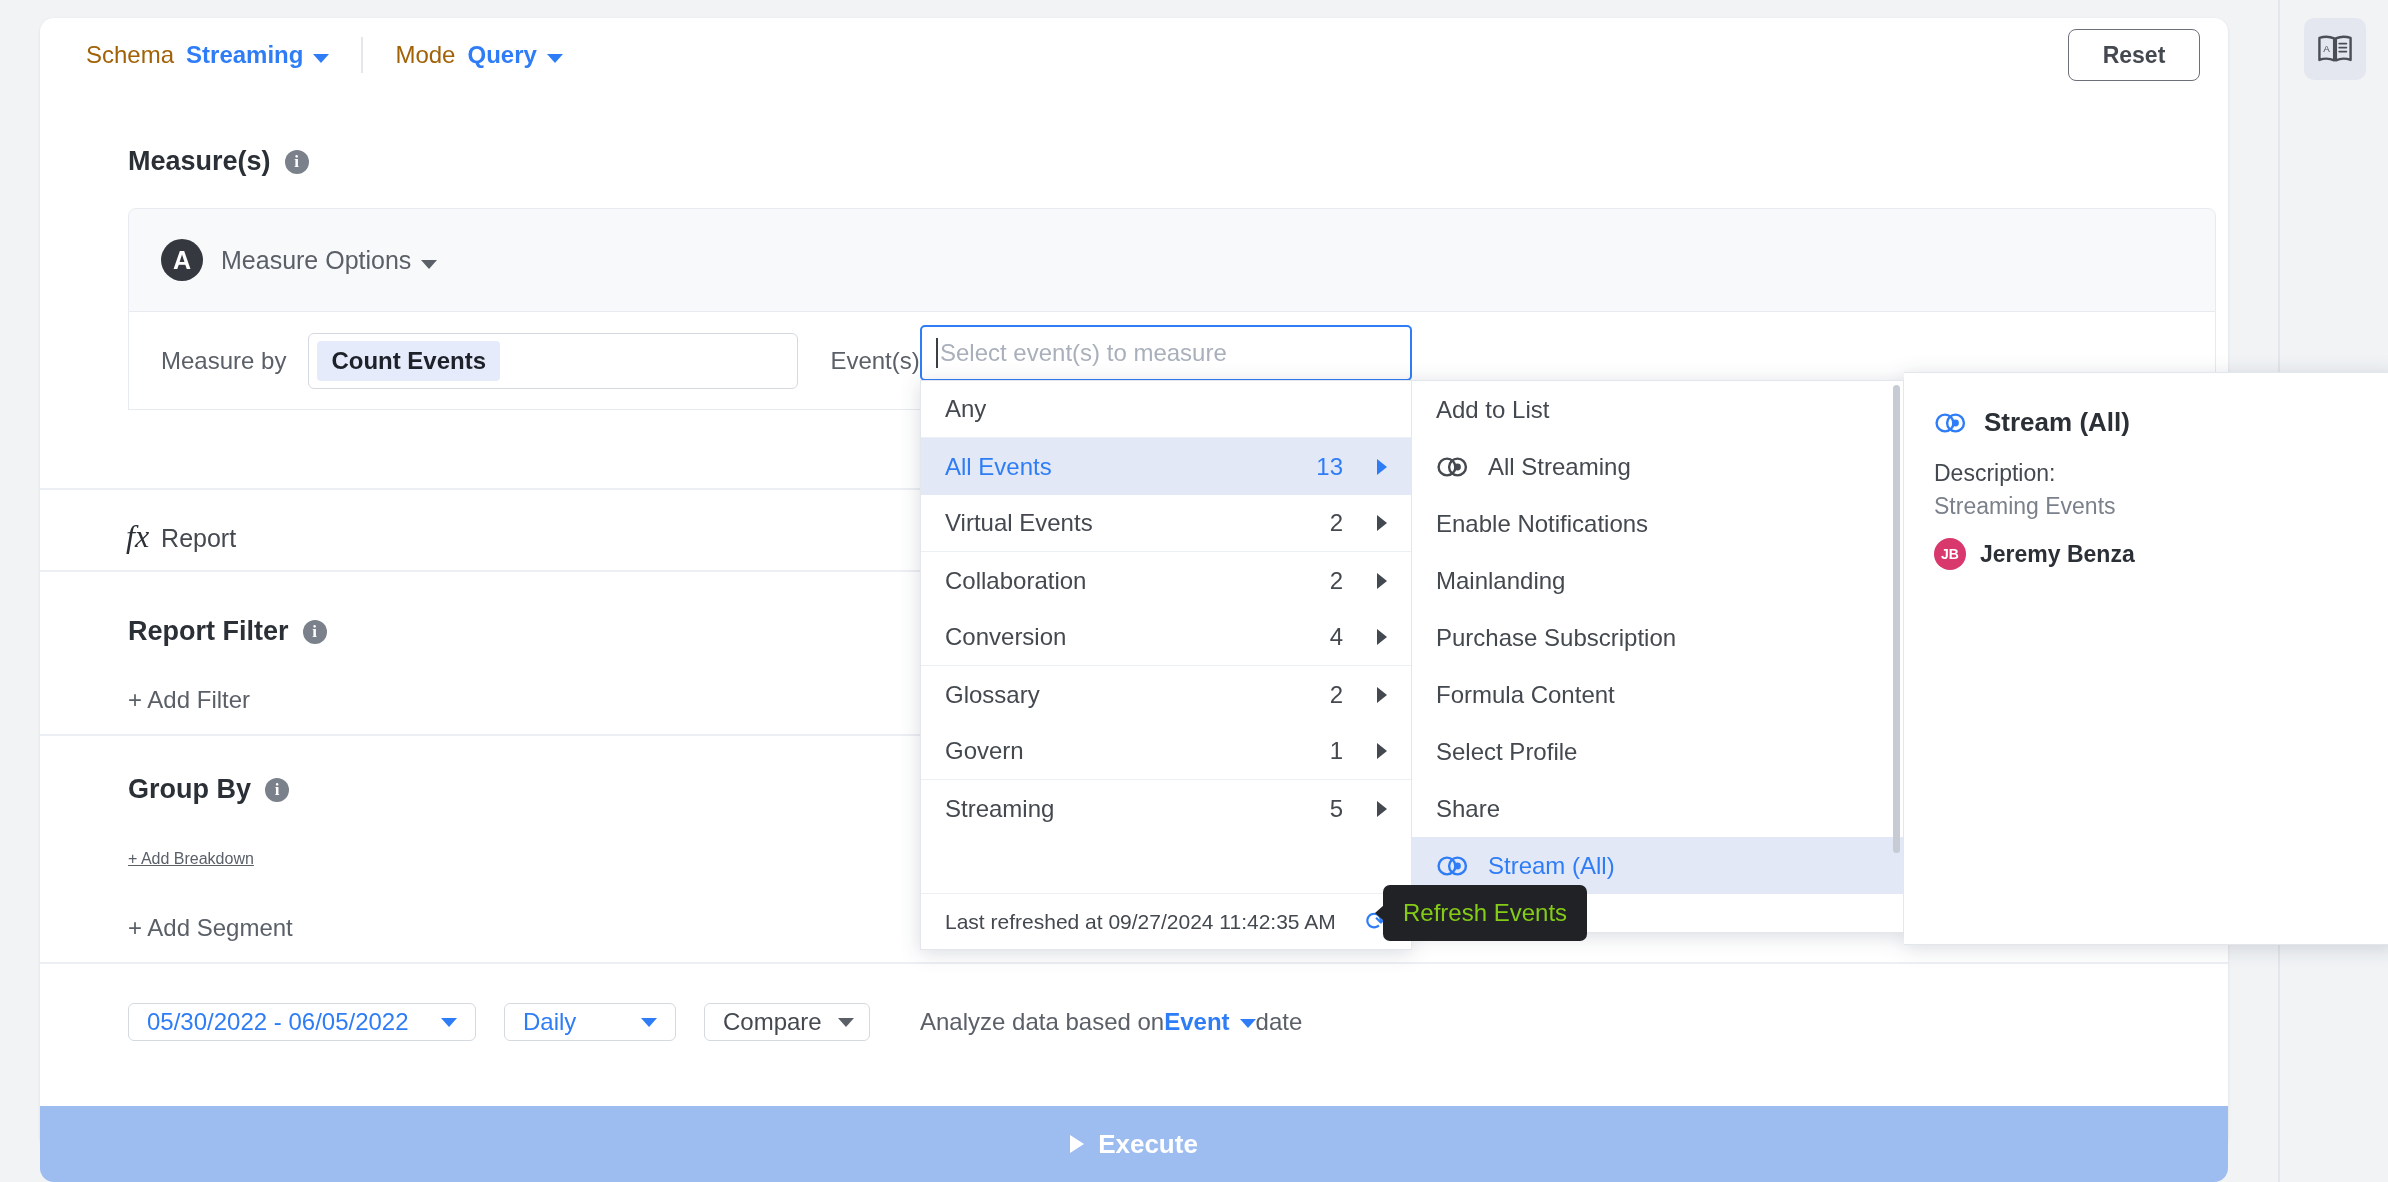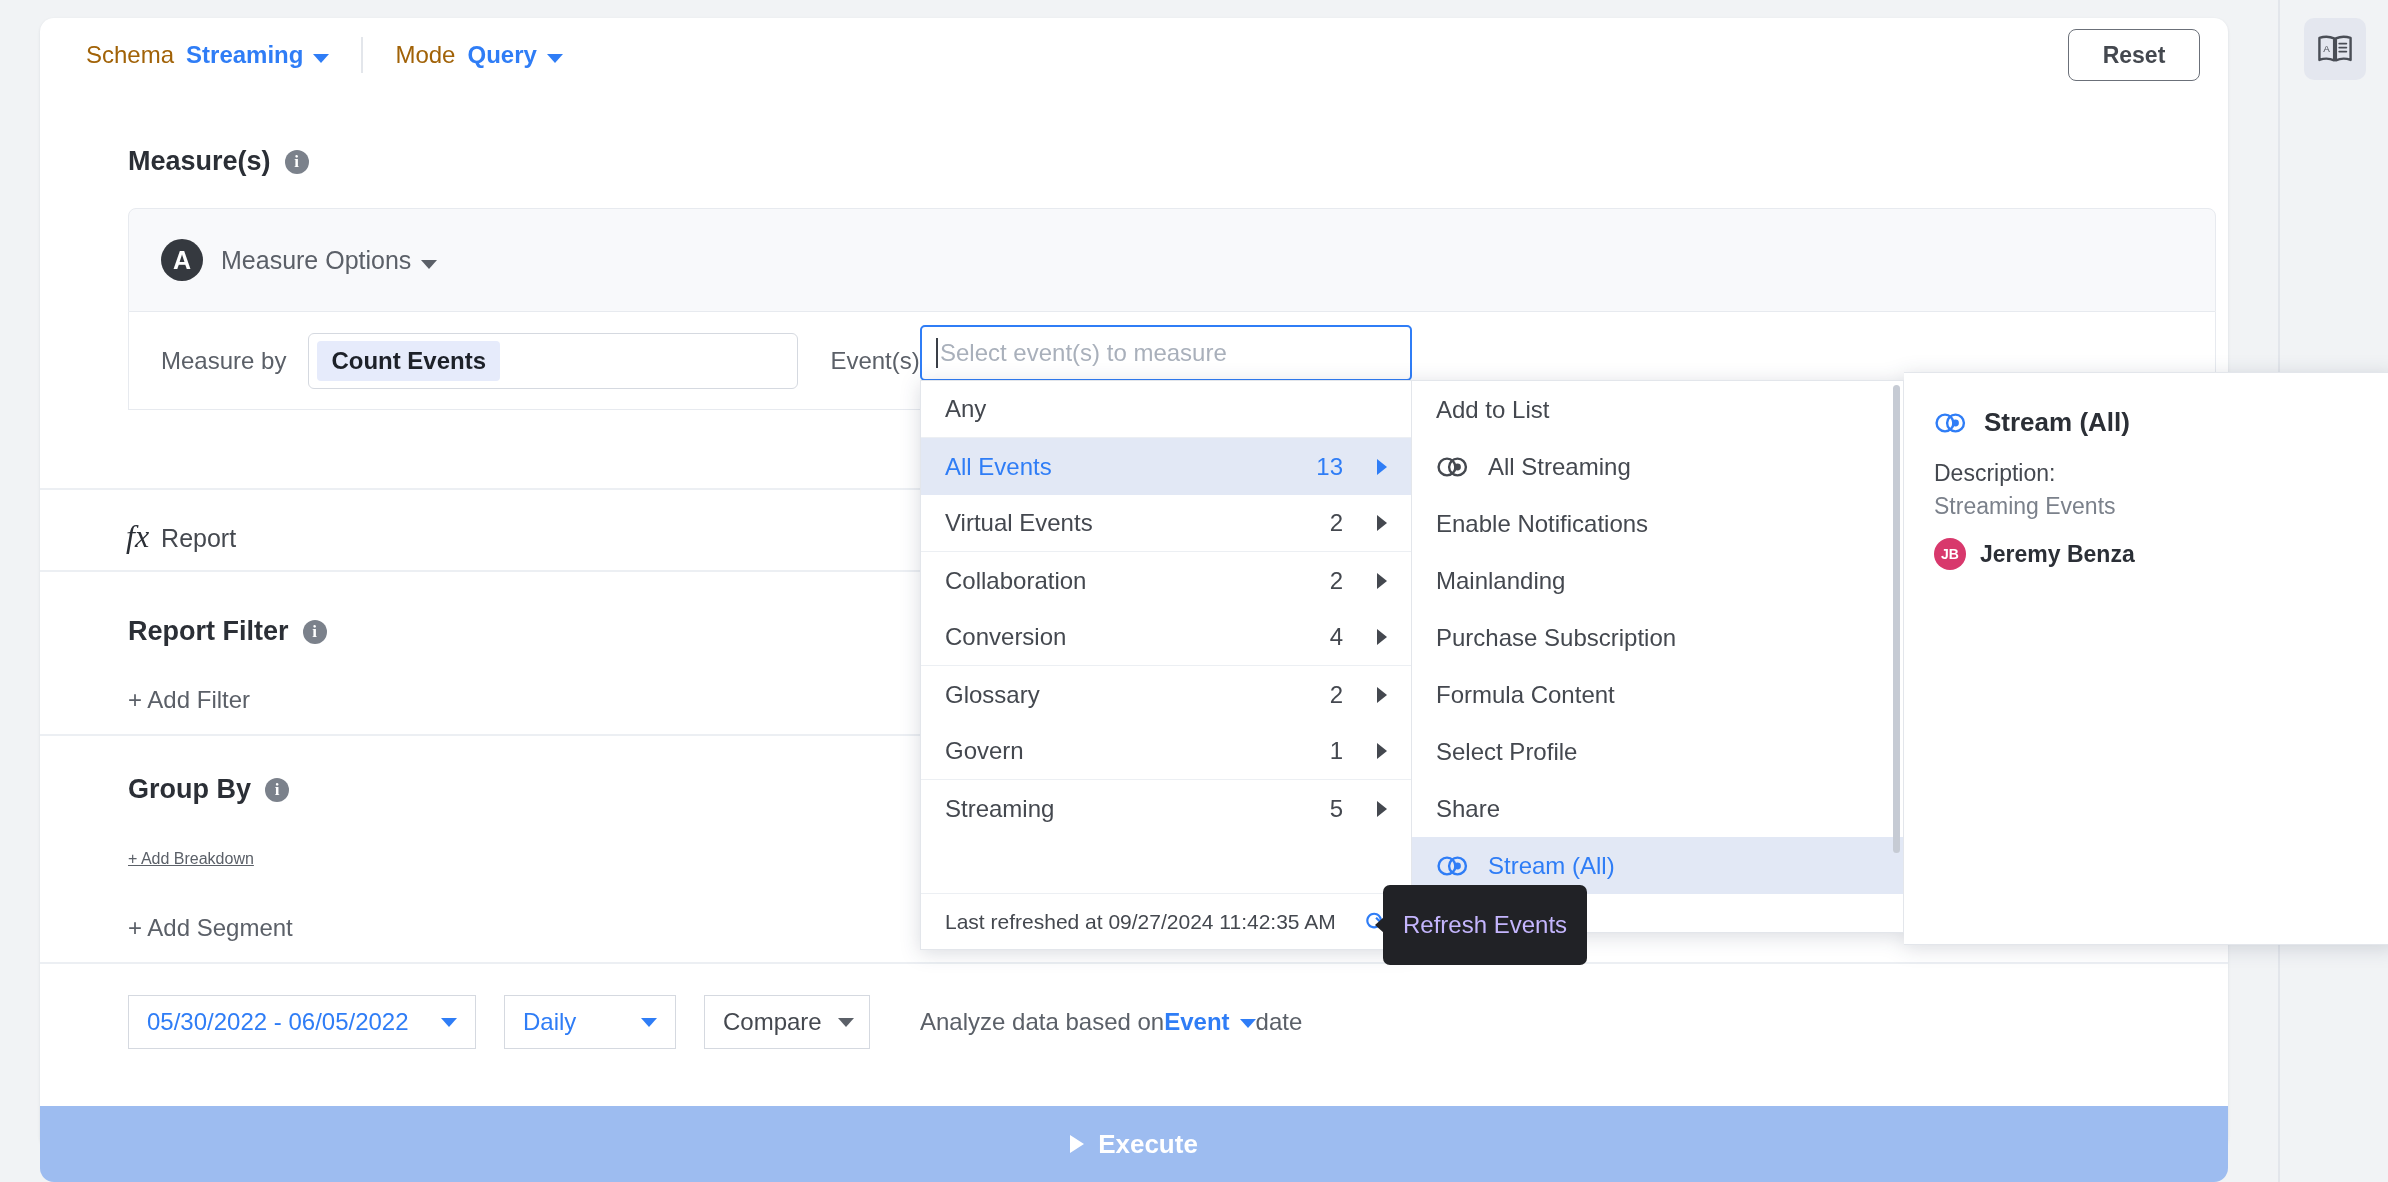--- a/index.html
+++ b/index.html
@@ -124,21 +124,21 @@
   .report-filter-title { position: absolute; left: 88px; top: 598px; }
   .add-filter { position: absolute; left: 88px; top: 668px; font-size: 24px; color: #5b6068; cursor: pointer; }
   .groupby-title { position: absolute; left: 88px; top: 756px; }
   .add-breakdown { position: absolute; left: 88px; top: 832px; font-size: 16px; color: #5b6068; cursor: pointer; text-decoration: underline; }
   .add-segment { position: absolute; left: 88px; top: 896px; font-size: 24px; color: #5b6068; cursor: pointer; }
 
   
   .bottombar { position: absolute; left: 0; top: 952px; width: 100%; height: 104px;
                display: flex; align-items: center; padding-left: 88px; gap: 28px; }
   .pill {
-    height: 54px; border: 1px solid #d5d9e0; border-radius: 0; background: #fff;
+    height: 38px; border: 1px solid #d5d9e0; border-radius: 6px; background: #fff;
     display: flex; align-items: center; justify-content: space-between;
     padding: 0 18px; gap: 16px; cursor: pointer;
   }
   .pill.date { width: 348px; }
   .pill.gran { width: 172px; }
   .pill.cmp  { width: 166px; }
   .pill span.txt { font-size: 24px; color: #2f7df6; }
   .pill.cmp span.txt { color: #44484f; }
   .analyze { display: flex; align-items: center; font-size: 24px; color: #5b6068; margin-left: 22px; }
   .analyze .lnk { color: #2f7df6; font-weight: bold; cursor: pointer; }
@@ -204,22 +204,22 @@
   .dt-avatar {
     width: 32px; height: 32px; border-radius: 50%; background: #d8386c;
     color: #fff; font-size: 14px; font-weight: bold;
     display: flex; align-items: center; justify-content: center;
   }
   .dt-user-name { font-size: 23px; font-weight: bold; color: #2b2f36; }
 
   
   .tooltip {
     position: absolute; left: 1383px; top: 885px; z-index: 60;
-    background: #212226; color: #c4b5fd; border-radius: 7px;
-    padding: 26px 20px; font-size: 24px; white-space: nowrap;
+    background: #212226; color: #84cc16; border-radius: 7px;
+    padding: 14px 20px; font-size: 24px; white-space: nowrap;
   }
   .tooltip::before {
     content: ""; position: absolute; left: -8px; top: 50%; margin-top: -8px;
     border-top: 8px solid transparent; border-bottom: 8px solid transparent;
     border-right: 9px solid #212226;
   }
   .hidden-item {
     position: absolute; left: 1399px; top: 882px; z-index: 45;
     font-size: 24px; color: #44484f;
   }

